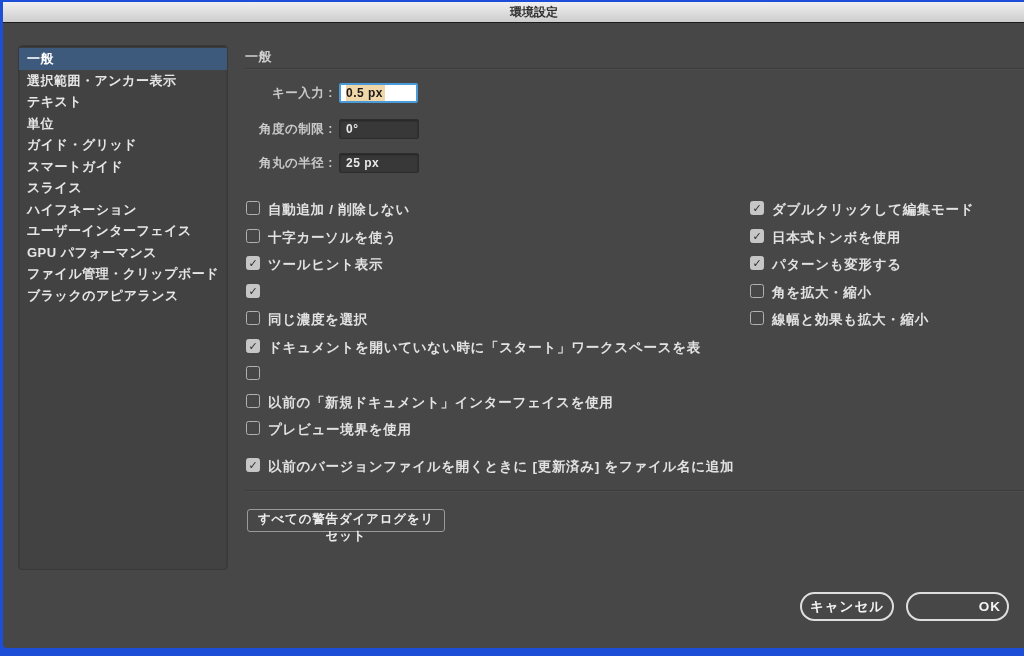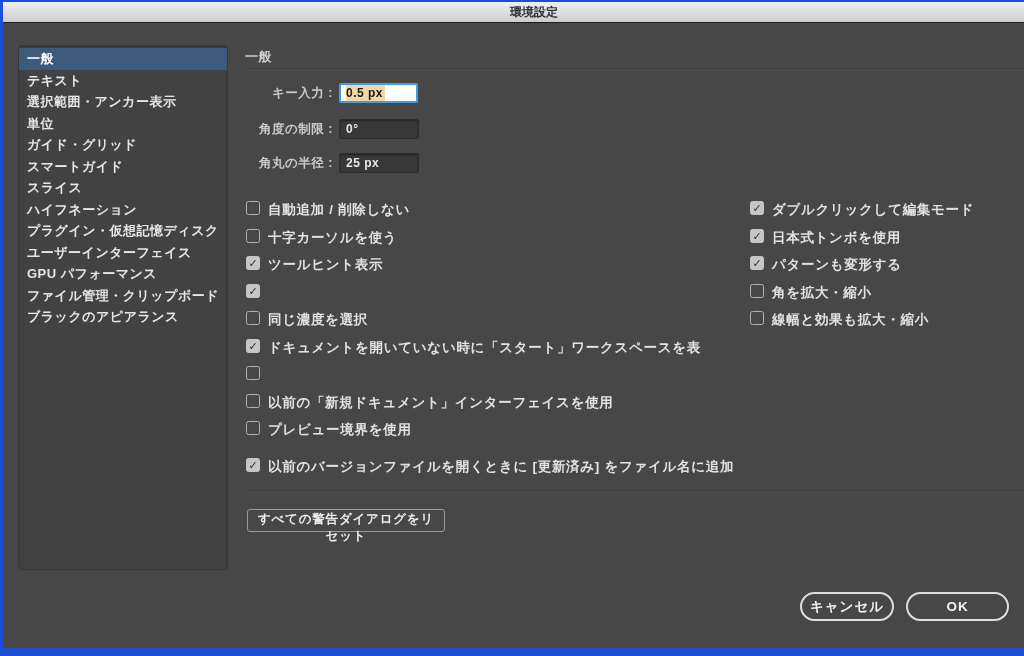--- a/index.html
+++ b/index.html
@@ -60,43 +60,42 @@
   
   .reset-btn{position:absolute;left:244px;top:486px;width:198px;height:23px;
              background:transparent;border:1px solid #9a9a9a;border-radius:3px;
              color:#ececec;font-size:12.5px;font-weight:bold;letter-spacing:.8px;
              font-family:inherit;cursor:default;}
   .footer-btn{position:absolute;top:569px;height:29px;background:transparent;
               border:2px solid #dedede;border-radius:15px;color:#f2f2f2;
               font-size:13.5px;font-weight:bold;letter-spacing:1px;
               font-family:inherit;cursor:default;}
   .cancel-btn{left:797px;width:94px;}
-  .ok-btn{left:903px;width:103px;}
+  .ok-btn{left:903px;width:103px;text-align:right;}
 </style>
 </head>
 <body>
 
 <div class="page">
   <div class="window">
     <div class="titlebar">
       <span>環境設定</span>
     </div>
     <div class="content">
 
       <div class="sidebar">
         <ul id="sidebar-list">
             <li class="selected">一般</li>
+            <li>選択範囲・アンカー表示</li>
             <li>テキスト</li>
-            <li>選択範囲・アンカー表示</li>
             <li>単位</li>
             <li>ガイド・グリッド</li>
             <li>スマートガイド</li>
             <li>スライス</li>
             <li>ハイフネーション</li>
-            <li>プラグイン・仮想記憶ディスク</li>
             <li>ユーザーインターフェイス</li>
             <li>GPU パフォーマンス</li>
             <li>ファイル管理・クリップボード</li>
             <li>ブラックのアピアランス</li>
           </ul>
       </div>
 
       <div class="heading">一般</div>
       <div class="sep sep-top"></div>
 

